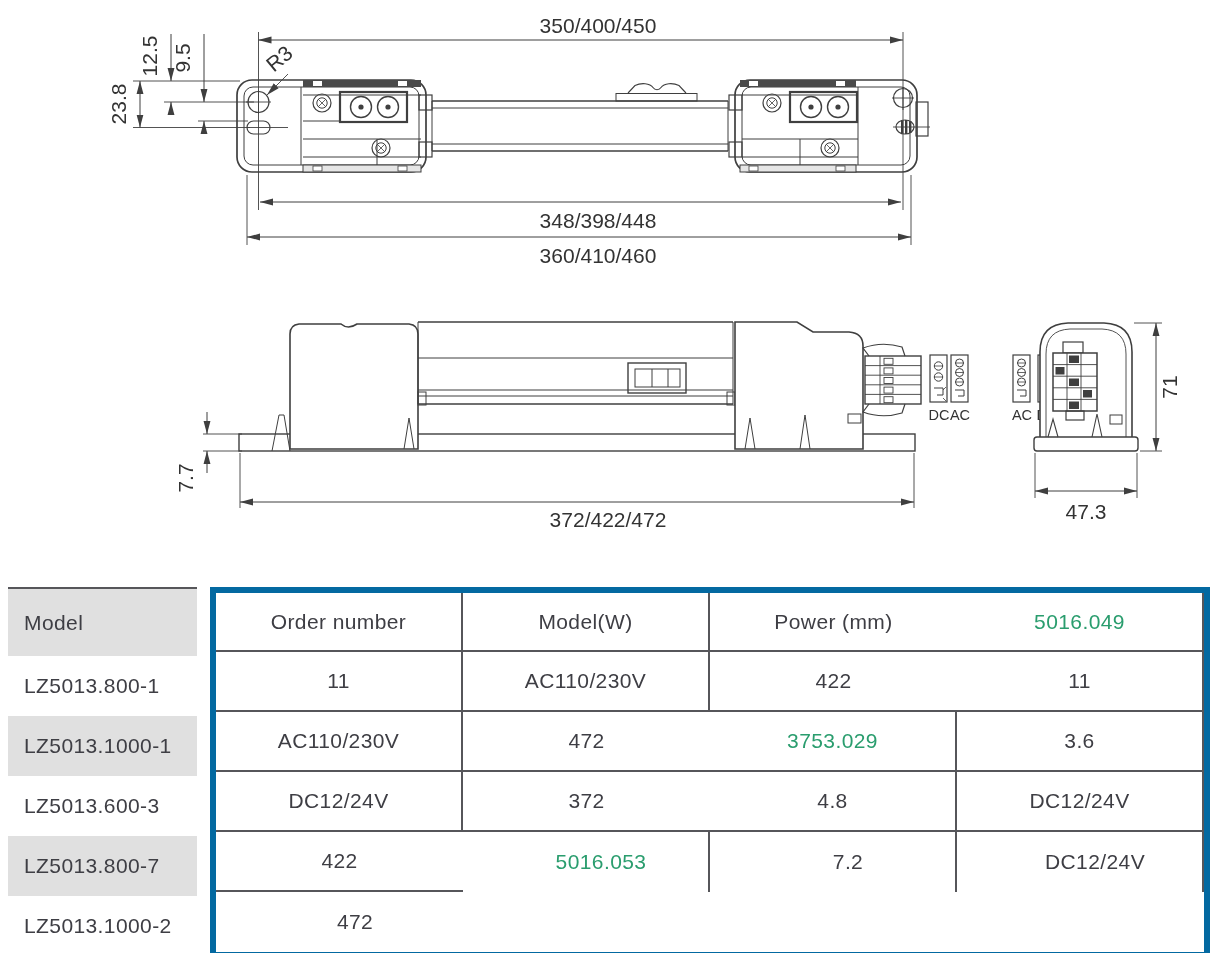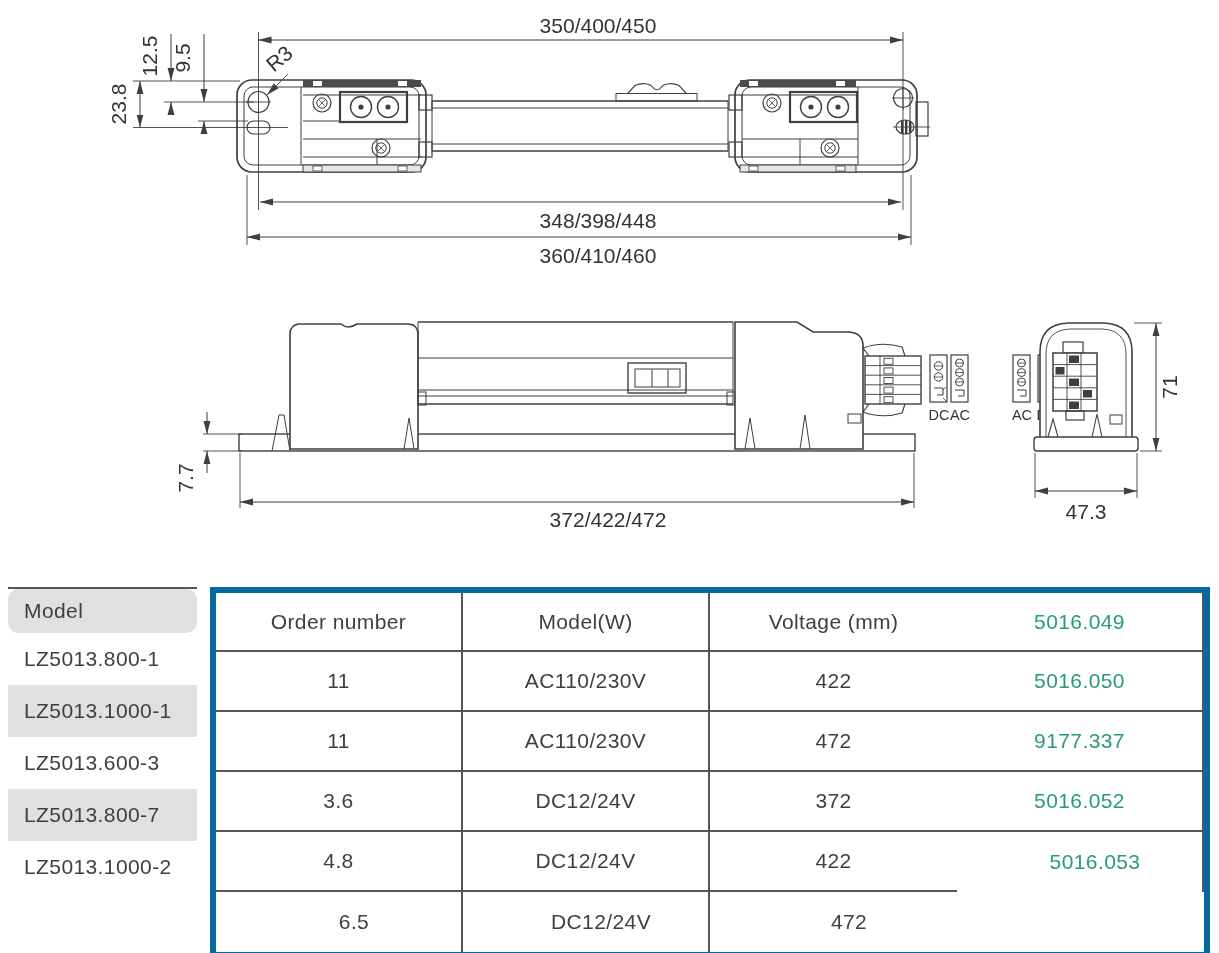--- a/index.html
+++ b/index.html
@@ -7,22 +7,22 @@
         font-family:"Liberation Sans",sans-serif;}
   svg text{font-family:"Liberation Sans",sans-serif;font-size:21px;fill:#333;}
   svg text.small{font-size:14.5px;}
   .drawing{position:absolute;left:0;top:0;}
 
   
   .spec{position:absolute;left:8px;top:587px;display:flex;color:#3e3e44;
         font-size:21px;letter-spacing:0.4px;}
   .model-col{width:189px;border-top:2px solid #56565a;border-bottom:2px solid #56565a;
              box-sizing:border-box;margin-right:13px;}
-  .mcell{height:52px;display:flex;align-items:center;padding-left:16px;box-sizing:border-box;}
-  .mcell.head{height:44px;border-radius:11px;}
+  .mcell{height:60px;display:flex;align-items:center;padding-left:16px;box-sizing:border-box;}
+  .mcell.head{height:67px;}
   .mcell.shade{background:#e0e0e0;}
   .grid{width:1000px;border:6px solid #0369a1;box-sizing:border-box;display:grid;
         grid-template-columns:repeat(4,1fr);grid-template-rows:59px repeat(5,60px);}
   .cell{display:flex;align-items:center;justify-content:center;box-sizing:border-box;
         border-right:2px solid #56565a;border-bottom:2px solid #56565a;}
   .cell.lastcol{border-right:none;}
   .cell.lastrow{border-bottom:none;margin-left:31px;}
   .cell.green{color:#2a9d6e;text-align:center;}
 </style>
 </head>
@@ -334,42 +334,40 @@
     <div class="mcell">LZ5013.800-1</div>
     <div class="mcell shade">LZ5013.1000-1</div>
     <div class="mcell">LZ5013.600-3</div>
     <div class="mcell shade">LZ5013.800-7</div>
     <div class="mcell">LZ5013.1000-2</div>
   </div>
 
   <div class="grid">
     <div class="cell">Order number</div>
     <div class="cell">Model(W)</div>
-    <div class="cell lastcol">Voltage (mm)</div>
+    <div class="cell lastcol">Power (mm)</div>
 
     <div class="cell green">5016.049</div>
     <div class="cell">11</div>
     <div class="cell">AC110/230V</div>
     <div class="cell lastcol">422</div>
 
-    <div class="cell green">5016.050</div>
     <div class="cell">11</div>
     <div class="cell">AC110/230V</div>
     <div class="cell lastcol">472</div>
 
-    <div class="cell green">9177.337</div>
+    <div class="cell green">3753.029</div>
     <div class="cell">3.6</div>
     <div class="cell">DC12/24V</div>
     <div class="cell lastcol">372</div>
 
-    <div class="cell green">5016.052</div>
     <div class="cell">4.8</div>
     <div class="cell">DC12/24V</div>
     <div class="cell lastcol">422</div>
 
     <div class="cell green lastrow">5016.053</div>
-    <div class="cell lastrow">6.5</div>
+    <div class="cell lastrow">7.2</div>
     <div class="cell lastrow">DC12/24V</div>
     <div class="cell lastcol lastrow">472</div>
   </div>
 </div>
 
 </div>
 
 </body></html>

